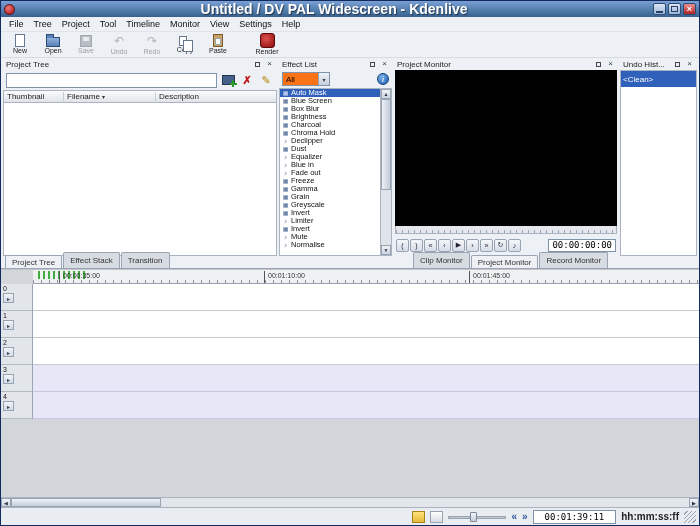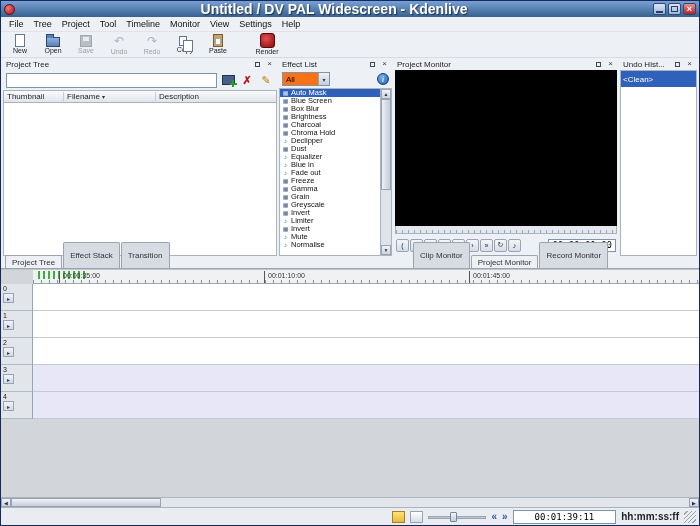--- a/index.html
+++ b/index.html
@@ -94,21 +94,21 @@
   .uh{flex:1;}
   .uh-list{flex:1;background:#fff;border:1px solid #aab4c0;}
   .uh-item{height:16px;font-size:8px;display:flex;align-items:center;padding:0 2px;color:#111;white-space:nowrap;overflow:hidden;}
   .uh-item.selected{background:#3061ba;color:#fff;}
 
   
   .tabsrow{flex:0 0 13px;position:relative;border-bottom:1px solid #9aa4b2;}
   .tabset{position:absolute;bottom:0;display:flex;gap:1px;align-items:flex-end;}
   .tabset.left{left:4px;}
   .tabset.monitor{left:412px;}
-  .tab{font-size:8px;padding:0 6px;background:#d7dbe2;border:1px solid #9aa4b2;border-bottom:none;border-radius:2px 2px 0 0;color:#333;height:26px;display:flex;align-items:center;white-space:nowrap;}
+  .tab{font-size:8px;padding:0 6px;background:#d7dbe2;border:1px solid #9aa4b2;border-bottom:none;border-radius:2px 2px 0 0;color:#333;height:16px;display:flex;align-items:center;white-space:nowrap;}
   .tab.active{background:#edf0f4;height:13px;}
 
   
   .timeline{flex:0 0 228px;background:#d2d5da;display:flex;flex-direction:column;border-top:1px solid #c2c6cc;}
   .tl-ruler{flex:0 0 14px;margin-left:32px;background:#f0f1f3;border-bottom:1px solid #9aa4b2;position:relative;overflow:hidden;}
   .tl-ruler .minor{position:absolute;bottom:0;left:0;right:0;height:3px;background:repeating-linear-gradient(90deg,#8a919c 0 1px,transparent 1px 8px);}
   .rlabel{position:absolute;top:1px;font-size:7px;color:#333;padding-left:3px;border-left:1px solid #555;height:12px;line-height:10px;white-space:nowrap;}
   .tl-zone{position:absolute;left:5px;top:1px;width:50px;height:8px;background:repeating-linear-gradient(90deg,#3fae3f 0 2px,transparent 2px 5px);}
   .tl-body{display:flex;align-items:flex-start;}
   .tl-headers{width:32px;background:#e2e5ea;border-right:1px solid #9aa4b2;}
@@ -129,21 +129,21 @@
   
   .statusbar{flex:1;display:flex;align-items:center;gap:5px;padding:0 3px;border-top:1px solid #aab4c0;background:#e9ecf1;}
   .sb-spacer{flex:1;}
   .sb-icon{width:13px;height:12px;}
   .msg-icon{background:linear-gradient(#ffe27a,#e8b93c);border:1px solid #a8821c;}
   .plain-icon{background:linear-gradient(#ffffff,#d8dde4);border:1px solid #98a4b2;}
   .sb-slider{width:58px;height:12px;position:relative;}
   .sb-slider .groove{position:absolute;left:0;right:0;top:5px;height:3px;background:#c2c8d2;border:1px solid #98a4b2;}
   .sb-slider .handle{position:absolute;left:22px;top:1px;width:7px;height:10px;background:linear-gradient(#f2f4f8,#c6cedc);border:1px solid #788696;border-radius:1px;}
   .sb-zoom{color:#2c5aa0;font-size:10px;font-weight:bold;line-height:12px;}
-  .sb-timecode{background:#fff;border:1px solid #7f93a9;font-family:"DejaVu Sans Mono",monospace;font-size:9px;padding:0 21px;height:14px;display:flex;align-items:center;color:#000;}
+  .sb-timecode{background:#fff;border:1px solid #7f93a9;font-family:"DejaVu Sans Mono",monospace;font-size:9px;padding:0 11px;height:14px;display:flex;align-items:center;color:#000;}
   .sb-format{font-size:10px;font-weight:bold;color:#222;}
   .sb-grip{width:12px;height:12px;background:repeating-linear-gradient(135deg,transparent 0 2px,#9aa4b2 2px 3px);}
 </style>
 </head>
 <body>
 
 <div class="window">
 
   <div class="titlebar">
     <div class="app-icon"></div>

